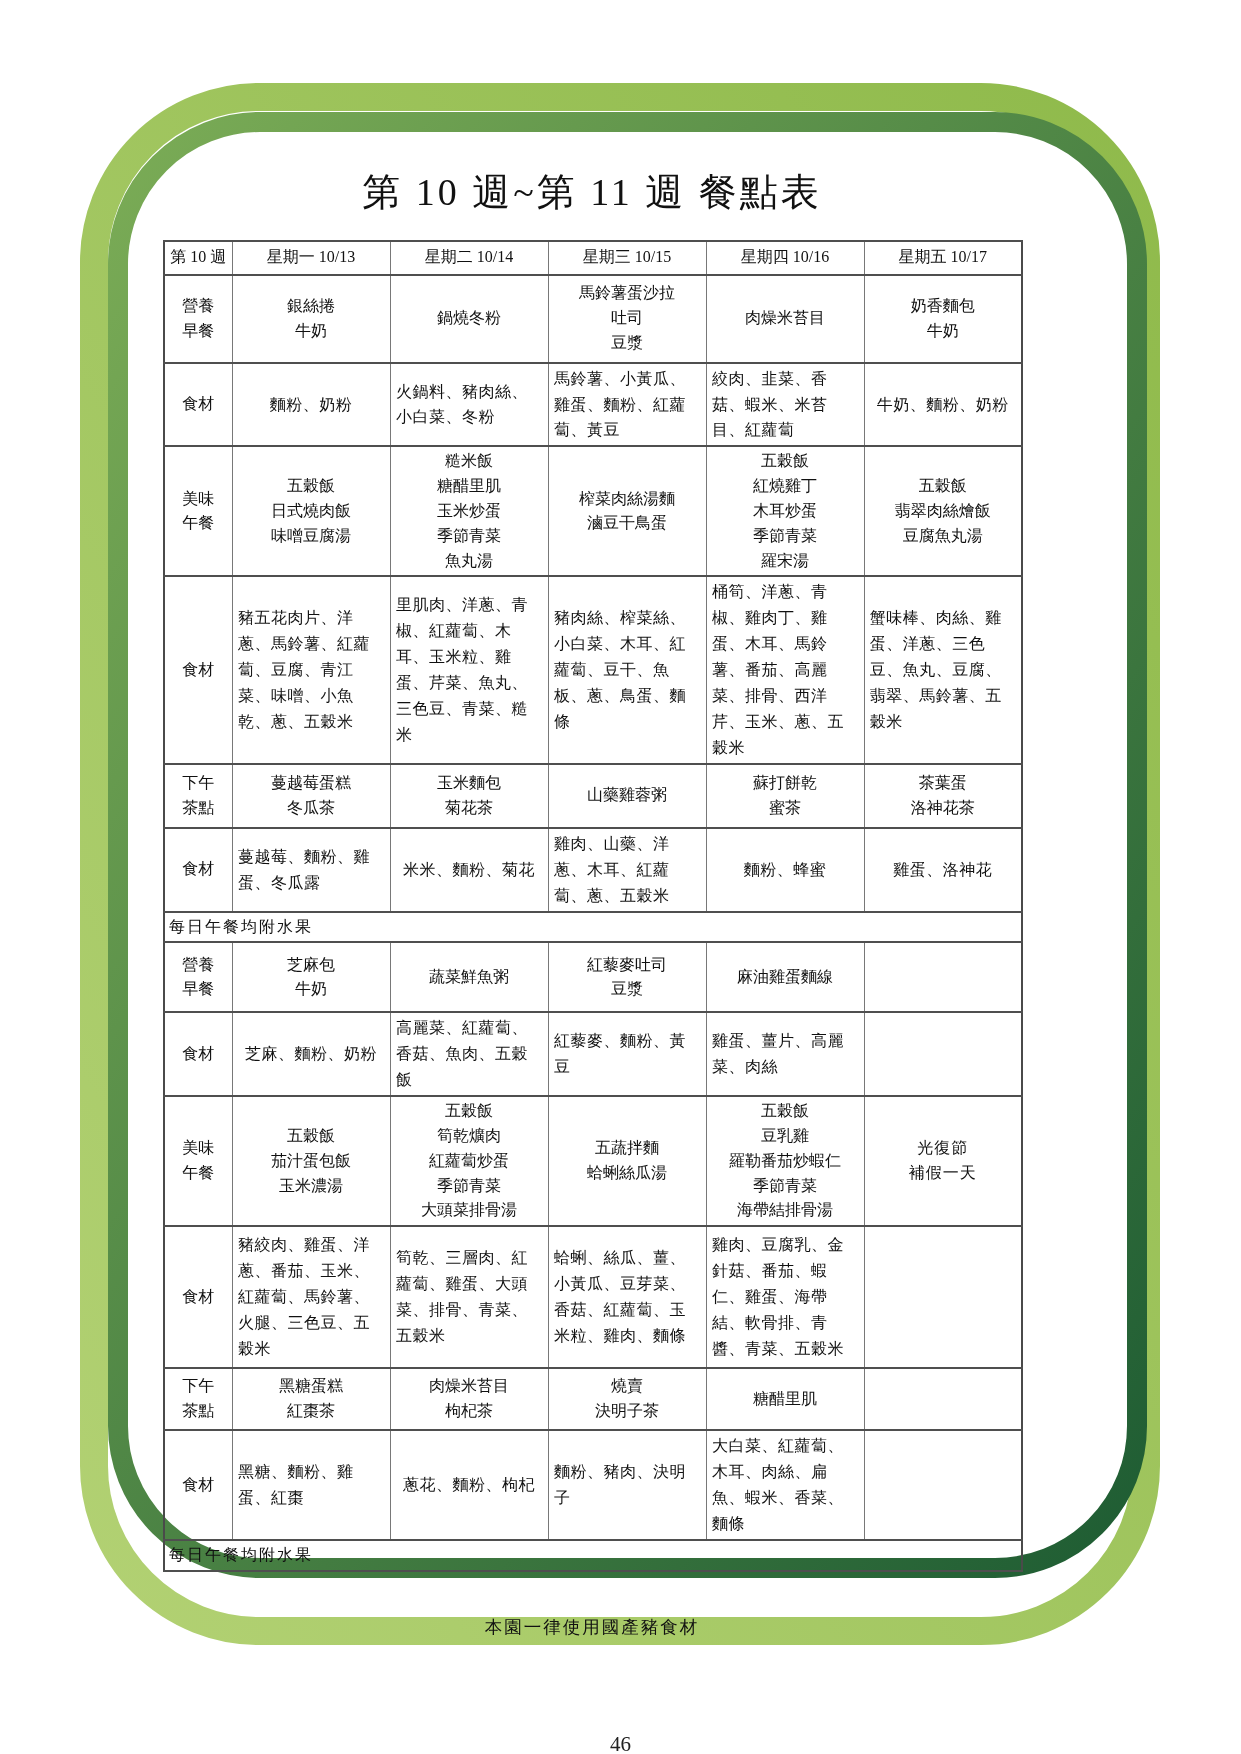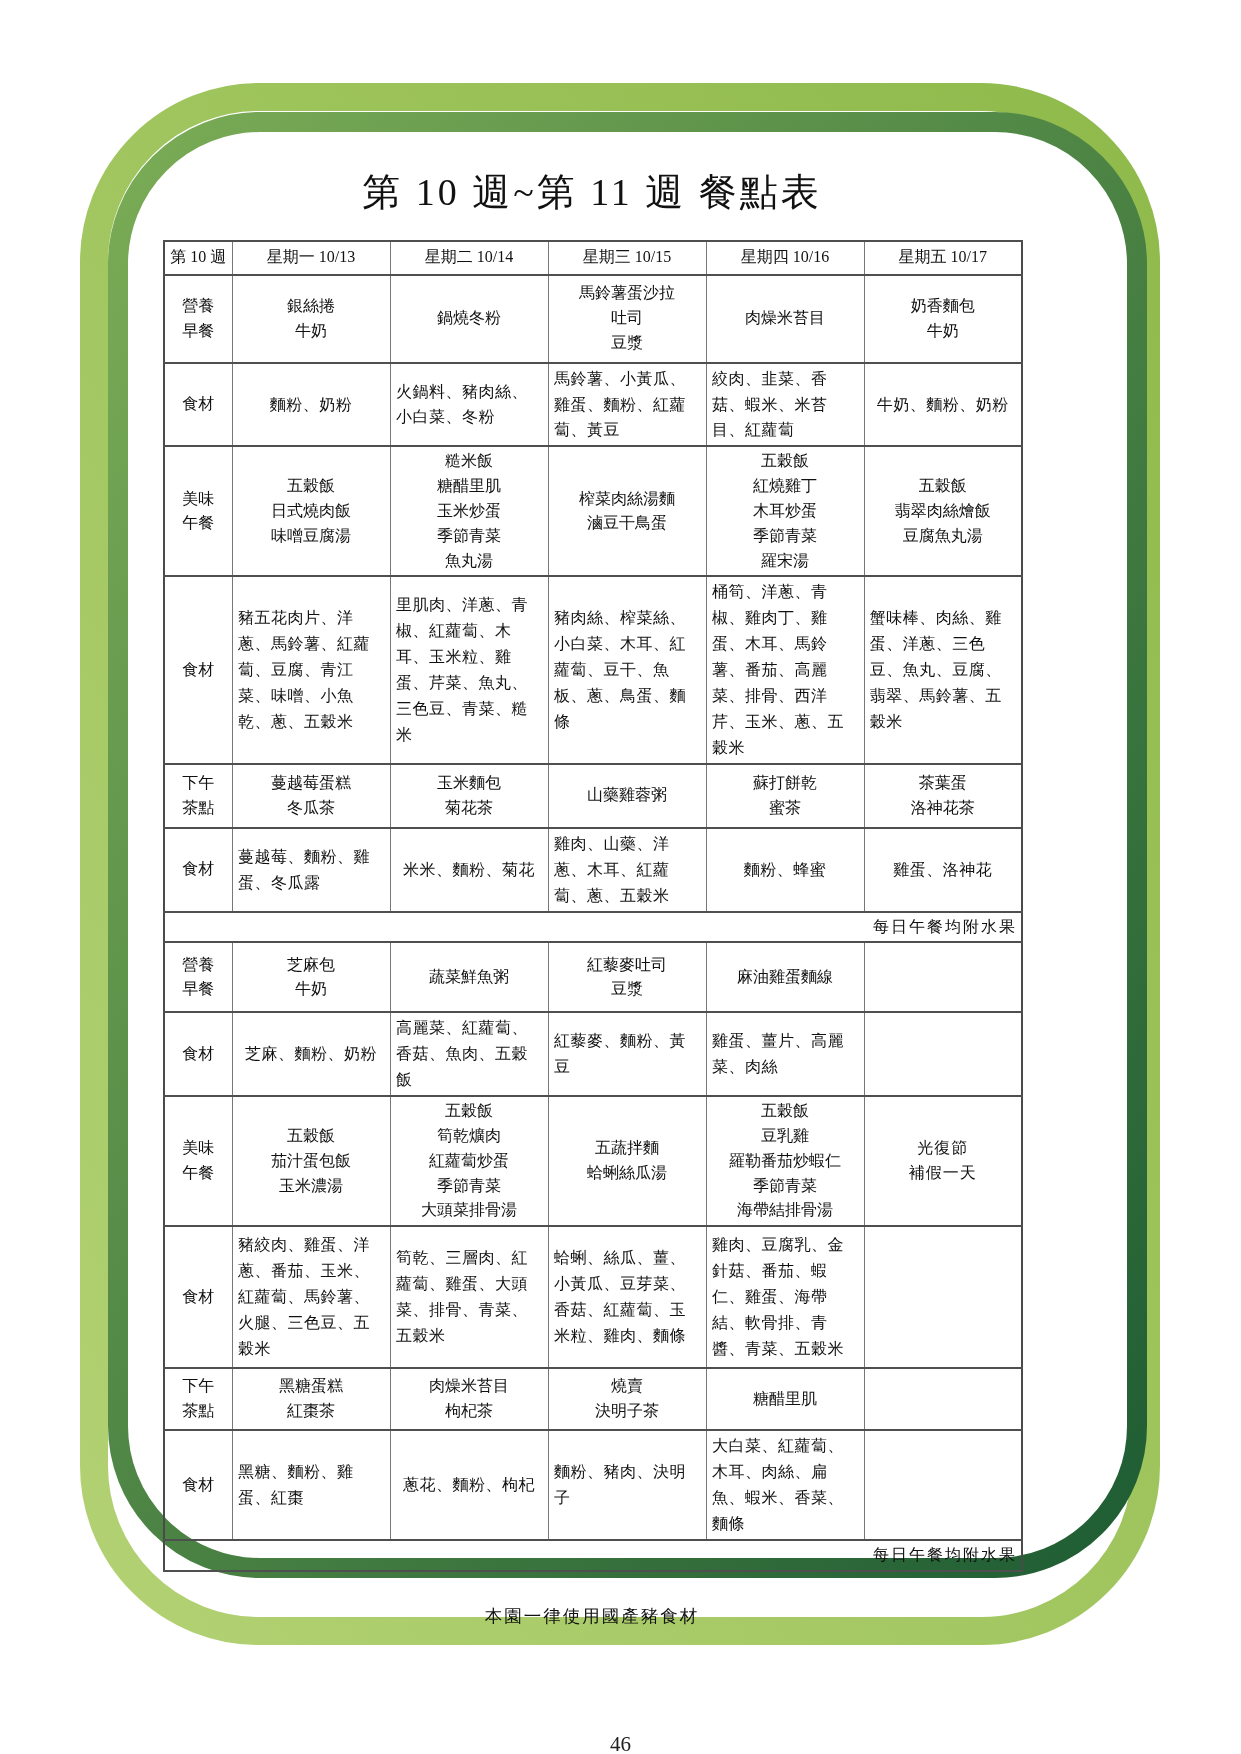--- a/index.html
+++ b/index.html
@@ -24,24 +24,24 @@
     font-size:16px;line-height:1.55;overflow:hidden;
   }
   th.week-label,td.row-label{text-align:center;white-space:pre-line;font-size:15px;line-height:1.6;}
   th.day-header{text-align:center;font-size:15.5px;white-space:pre;font-family:Liberation Serif, serif;}
   td.meal{text-align:center;white-space:pre-line;line-height:1.75;}
   td.ing{text-align:center;}
   td.ing .ing-text{
     display:inline-block;text-align:left;word-break:break-all;
     line-height:1.62;letter-spacing:0.5px;max-width:146px;
   }
-  td.fruit-row{text-align:right;font-size:16.5px;letter-spacing:2px;}
+  td.fruit-row{text-align:left;font-size:16.5px;letter-spacing:2px;}
   td.holiday{font-weight:bold;font-size:17px;letter-spacing:1px;}
   .footer-note{
-    text-align:center;font-size:17.5px;letter-spacing:2px;margin-top:32px;
+    text-align:center;font-size:17.5px;letter-spacing:2px;margin-top:43px;
   }
   .page-number{
     position:absolute;left:0;top:1732px;width:1241px;text-align:center;
     font-size:21px;color:#222;
   }
 </style>
 </head>
 <body>
 
 <svg class="frame-svg" width="1241" height="1754" viewBox="0 0 1241 1754">

